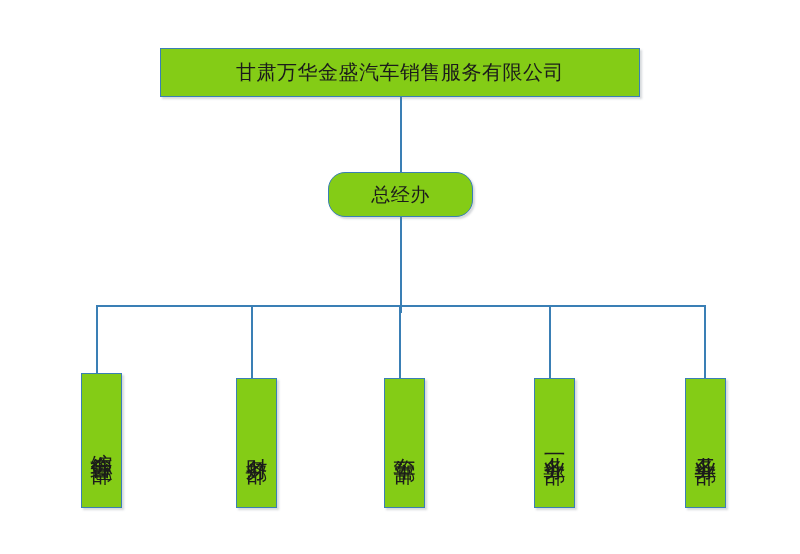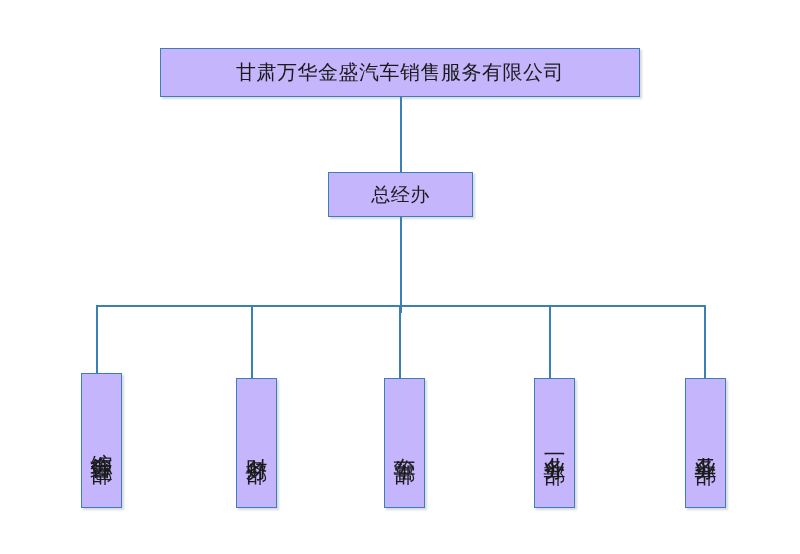--- a/index.html
+++ b/index.html
@@ -16,21 +16,21 @@
     width: 800px;
     height: 554px;
     background: #ffffff;
     overflow: hidden;
   }
 
   
   .node {
     position: absolute;
     box-sizing: border-box;
-    background: #c4b5fd;
+    background: #84cc16;
     border: 1.5px solid #3a7fb5;
     box-shadow: 2px 2px 2px rgba(120,130,140,0.30);
     display: flex;
     align-items: center;
     justify-content: center;
   }
 
   .node-label {
     color: #1b1b1b;
     line-height: 1.18;
@@ -48,20 +48,21 @@
     font-size: 20px;
     letter-spacing: 0.5px;
   }
 
   
   #node-gm {
     left: 328px;
     top: 172px;
     width: 145px;
     height: 45px;
+    border-radius: 17px;
   }
   #node-gm .node-label {
     font-size: 19px;
     letter-spacing: 0.5px;
   }
 
   
   .node-dept {
     width: 41px;
   }

